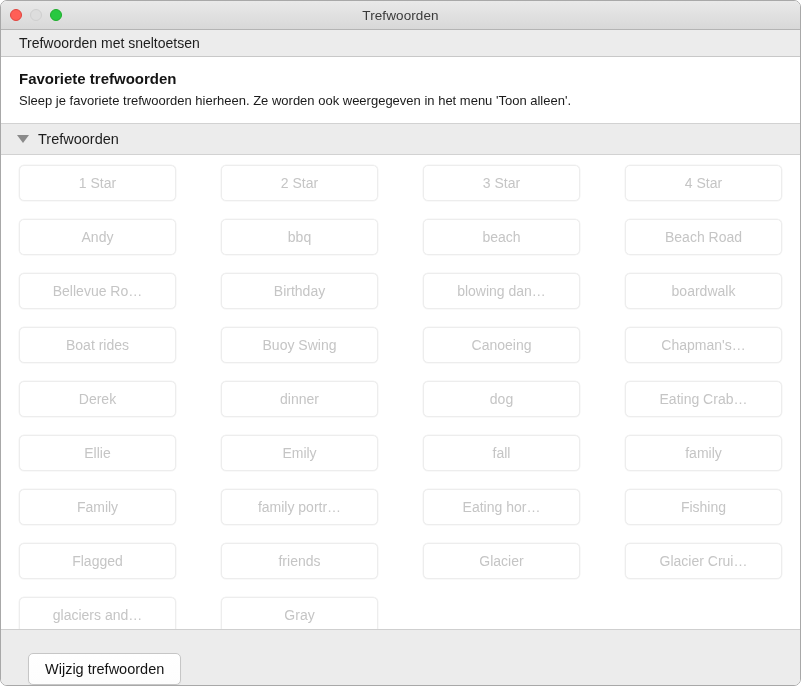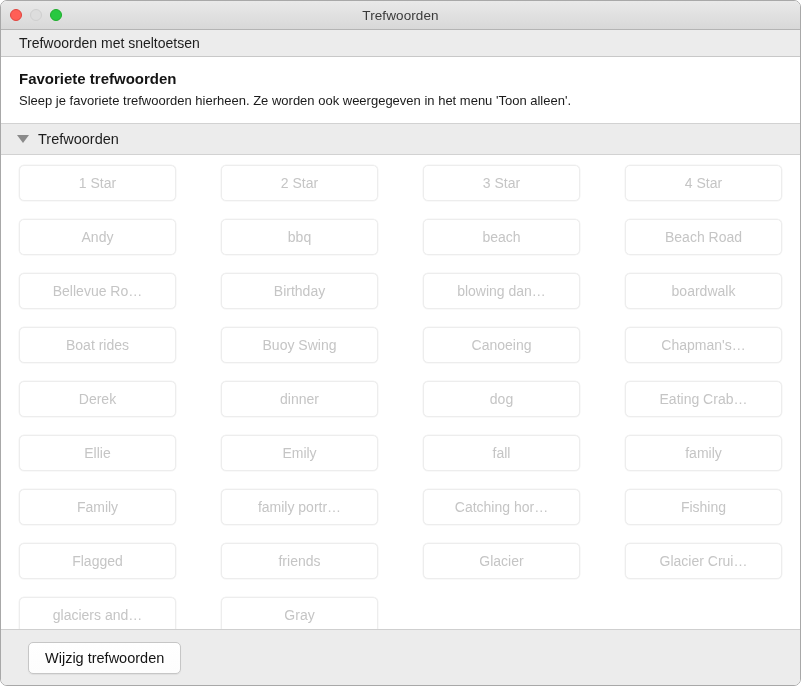--- a/index.html
+++ b/index.html
@@ -157,21 +157,21 @@
     box-shadow: 0 0 0 0.5px #f3f3f3;
   }
 
   
   .bottom-bar {
     flex: 0 0 56px;
     height: 56px;
     background: #ececec;
     border-top: 1px solid #cfcfcf;
     display: flex;
-    align-items: center;
+    align-items: flex-end;
     padding-left: 27px;
     box-sizing: border-box;
   }
   .edit-btn {
     height: 30px;
     padding: 0 16px;
     font-size: 14.5px;
     color: #141414;
     background: linear-gradient(to bottom, #ffffff 0%, #fdfdfd 100%);
     border: 1px solid #c6c6c6;
@@ -240,21 +240,21 @@
       <div class="kw-btn">dog</div>
       <div class="kw-btn">Eating Crab…</div>
       <div class="kw-btn">Ellie</div>
       <div class="kw-btn">Emily</div>
 
       <div class="kw-btn">fall</div>
       <div class="kw-btn">family</div>
       <div class="kw-btn">Family</div>
       <div class="kw-btn">family portr…</div>
 
-      <div class="kw-btn">Catching hor…</div>
+      <div class="kw-btn">Eating hor…</div>
       <div class="kw-btn">Fishing</div>
       <div class="kw-btn">Flagged</div>
       <div class="kw-btn">friends</div>
 
       <div class="kw-btn">Glacier</div>
       <div class="kw-btn">Glacier Crui…</div>
       <div class="kw-btn">glaciers and…</div>
       <div class="kw-btn">Gray</div>
     </div>
   </div>

